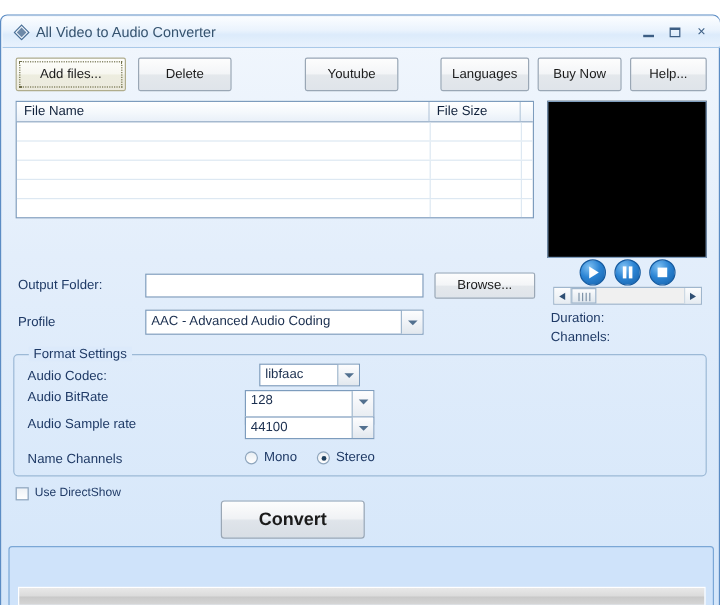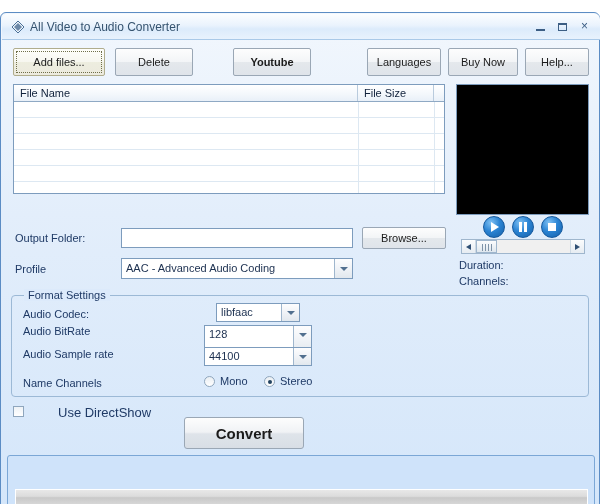--- a/index.html
+++ b/index.html
@@ -94,30 +94,30 @@
   .btn span.lbl {
     position: absolute;
     left: 0; right: 0; top: 50%;
     transform: translateY(-50%);
   }
 
   #btn-addfiles { left: 12px;  top: 35px; width: 92px; height: 28px;
                   background: linear-gradient(180deg,#fefefb 0%,#f7f7f0 48%,#ededdf 52%,#eceade 100%);
                   border-color:#b0ad8d; }
   #btn-delete   { left: 114px; top: 35px; width: 78px; height: 28px; }
-  #btn-youtube  { left: 232px; top: 35px; width: 78px; height: 28px; font-weight: bold; }
+  #btn-youtube  { left: 253px; top: 35px; width: 78px; height: 28px; }
   #btn-languages{ left: 366px; top: 35px; width: 74px; height: 28px; }
   #btn-buynow   { left: 447px; top: 35px; width: 70px; height: 28px; }
   #btn-help     { left: 524px; top: 35px; width: 64px; height: 28px; }
 
   
   .filelist {
     position: absolute;
     left: 12px; top: 71px;
-    width: 432px; height: 110px;
+    width: 432px; height: 98px;
     box-sizing: border-box;
     background: #ffffff;
     border: 1px solid #7d9cbd;
   }
   .fl-head {
     position: absolute;
     left: 0; top: 0; width: 100%; height: 17px;
     box-sizing: border-box;
     background: linear-gradient(180deg,#ffffff 0%,#f4f8fc 55%,#e9f0f8 100%);
     border-bottom: 1px solid #8fa9c4;
@@ -339,22 +339,22 @@
     width: 4px; height: 4px;
     border-radius: 50%;
     background: #20415f;
   }
   .radio-wrap .rl { margin-left: 16px; }
 
   
   #chk-directshow {
     position: absolute;
     left: 12px; top: 392px;
-    font-size: 13px; color: #1f3a66;
-    cursor: default; white-space: nowrap; padding-left: 29px;
+    font-size: 10px; color: #1f3a66;
+    cursor: default; white-space: nowrap;
   }
   .chk-box {
     position: absolute;
     left: 0; top: 1px;
     width: 11px; height: 11px;
     box-sizing: border-box;
     background: linear-gradient(180deg,#eef2f6,#ffffff);
     border: 1px solid #8fa6bd;
   }
   #chk-directshow .cl { margin-left: 16px; }

